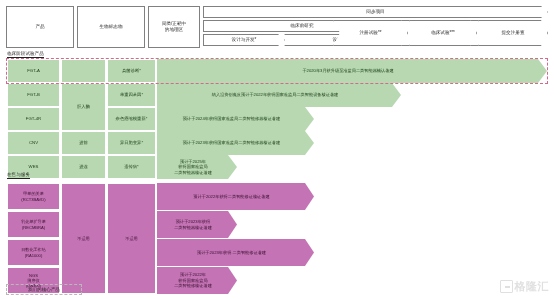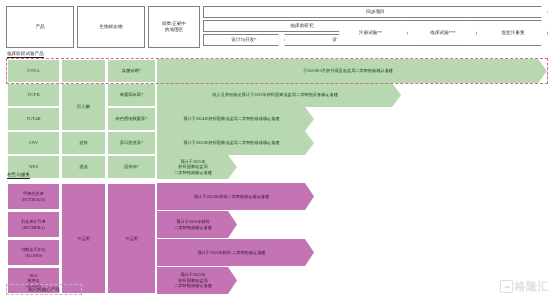--- a/index.html
+++ b/index.html
@@ -2,21 +2,21 @@
 <html><head>
 <meta charset="utf-8">
 <style>
   * { box-sizing: border-box; margin: 0; padding: 0; }
   html, body {
     width: 554px; height: 299px;
     background: #ffffff;
     font-family: "Liberation Sans", "DejaVu Sans", sans-serif;
     overflow: hidden;
   }
-  #root { position: relative; width: 554px; height: 299px; font-family: Liberation Serif, serif; }
+  #root { position: relative; width: 554px; height: 299px; }
 
   
   .abs { position: absolute; }
 
   
   #header { position: absolute; left: 6px; top: 6px; width: 542px; height: 42px; }
   .hdr-box {
     position: absolute; background: #fff; border: 1px solid #808080;
     font-size: 4.6px; color: #231f20;
     display: flex; align-items: center; justify-content: center;

